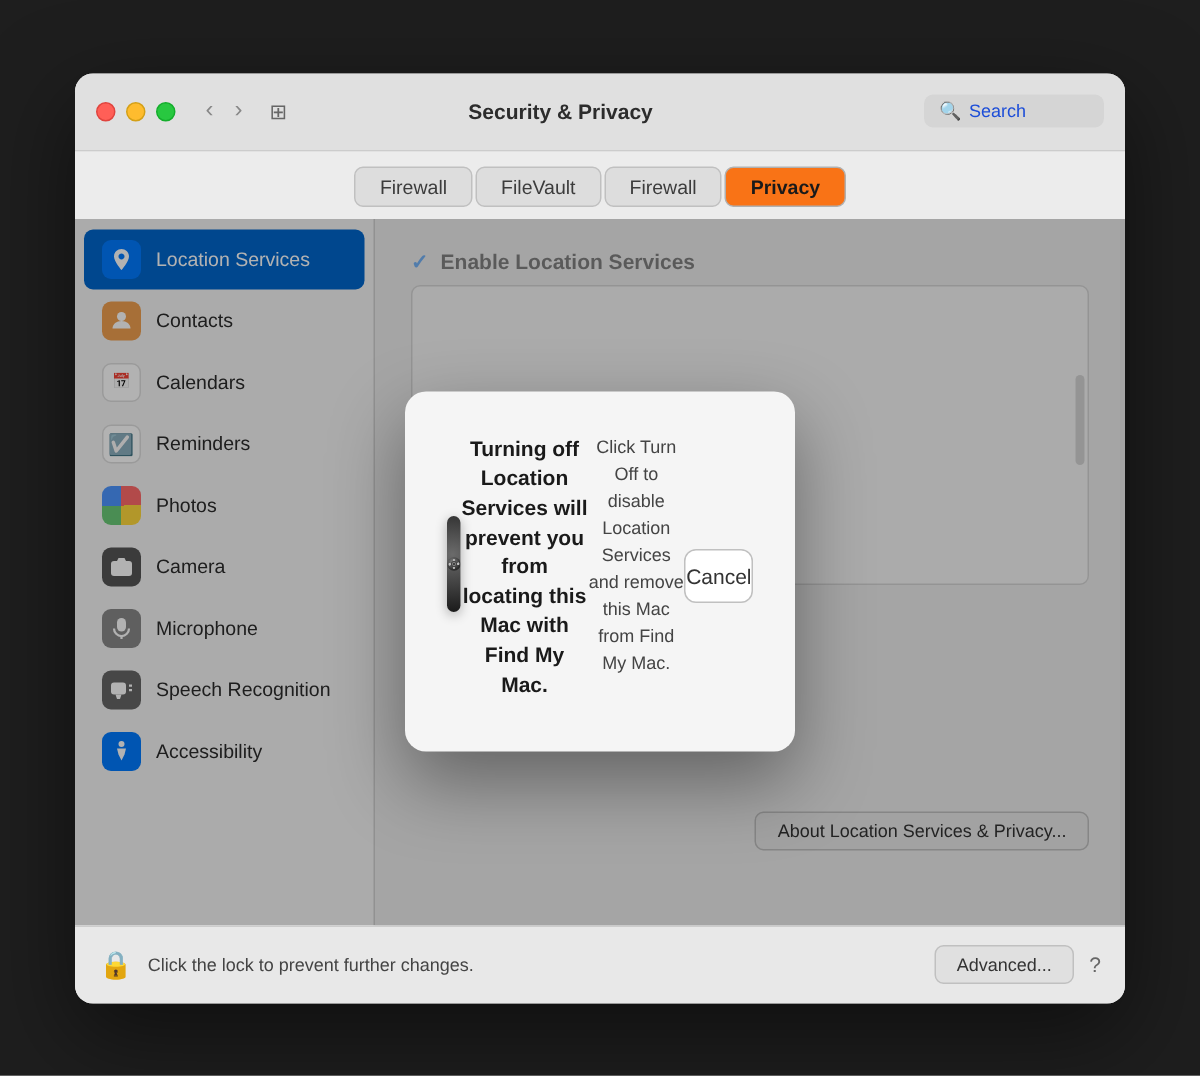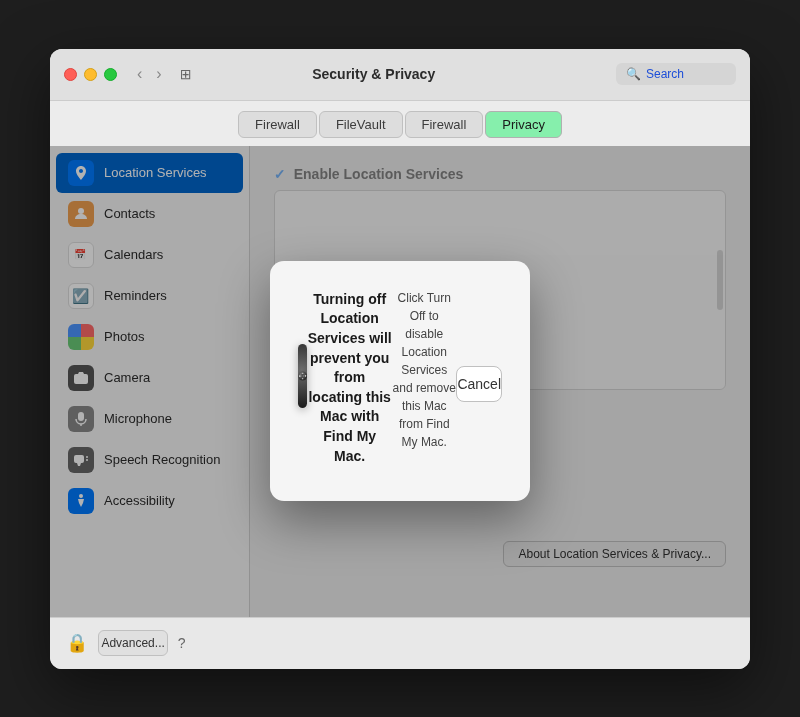--- a/index.html
+++ b/index.html
@@ -106,23 +106,23 @@
       padding: 5px 16px;
       font-size: 13px;
       color: #3c3c3c;
       background: #ddd;
       border-radius: 6px;
       cursor: pointer;
       border: 1px solid #c0c0c0;
     }
 
     .tab.active {
-      background: #86efac;
+      background: #f97316;
       border: 1px solid #b0b0b0;
-      font-weight: 400;
+      font-weight: 700;
       color: #1a1a1a;
     }
 
     
     .main-content {
       display: flex;
       flex: 1;
       overflow: hidden;
       position: relative;
     }
@@ -266,21 +266,21 @@
     .lock-text {
       font-size: 12px;
       color: #444;
       flex: 1;
     }
 
     .advanced-btn {
       background: #e0e0e0;
       border: 1px solid #c0c0c0;
       border-radius: 6px;
-      padding: 5px 2px;
+      padding: 5px 14px;
       font-size: 12px;
       color: #333;
       cursor: pointer;
     }
 
     .question-mark {
       color: #666;
       font-size: 14px;
       cursor: pointer;
     }
@@ -539,17 +539,18 @@
         <div class="modal-buttons">
           <button class="btn-cancel">Cancel</button>
         </div>
       </div>
     </div>
 
   </div>
 
   <div class="bottom-bar">
     <span class="lock-icon">🔒</span>
+    <span class="lock-text">Click the lock to prevent further changes.</span>
     <button class="advanced-btn">Advanced...</button>
     <span class="question-mark">?</span>
   </div>
 
 </div>
 
 </body></html>

